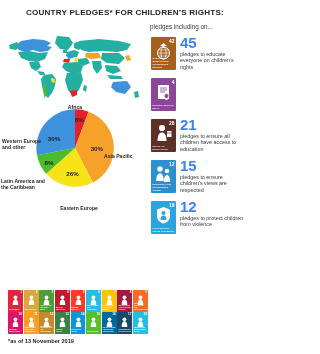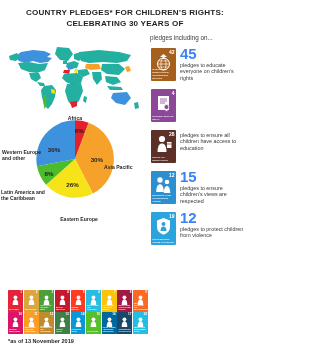--- a/index.html
+++ b/index.html
@@ -87,21 +87,20 @@
     font-size:5.6px;font-weight:bold;color:#231f20;
   }
 </style>
 </head>
 <body>
 
 <div class="page">
 
   <div class="title">
     <span>COUNTRY PLEDGES* FOR CHILDREN’S RIGHTS:</span>
-    <span>CELEBRATING 30 YEARS OF</span>
   </div>
 
   <div class="cols">
 
     <div class="col-left">
 
 
       <div class="mapwrap">
         <svg width="134" height="72" viewBox="0 0 134 72">
           <g>
@@ -221,20 +220,21 @@
           <div class="sdgnum">28</div>
           <svg class="glyph" viewBox="0 0 25 20">
             <circle cx="11" cy="5" r="3.1" fill="#fff"></circle>
             <path d="M6.5 18 C6.5 12 8.5 9.5 11 9.5 C13.5 9.5 15.5 12 15.5 18 Z" fill="#fff"></path>
             <rect x="16" y="8" width="4.5" height="6" fill="#fff"></rect>
             <line x1="16" y1="10" x2="20.5" y2="10" stroke="#5c2f27" stroke-width=".7"></line>
           </svg>
           <div class="sdgtitle">RIGHT TO EDUCATION</div>
         </div>
         <div class="itemtxt">
+          <div class="itemnum">21</div>
           <div class="itemdesc">pledges to ensure all children have access to education</div>
         </div>
       </div>
 
       <div class="item">
         <div class="sdgcard" style="background:#2b8fd0">
           <div class="sdgnum">12</div>
           <svg class="glyph" viewBox="0 0 25 20">
             <circle cx="9" cy="5" r="2.7" fill="#fff"></circle>
             <path d="M5.2 17 C5.2 11.5 7 9.2 9 9.2 C11 9.2 12.8 11.5 12.8 17 Z" fill="#fff"></path>

